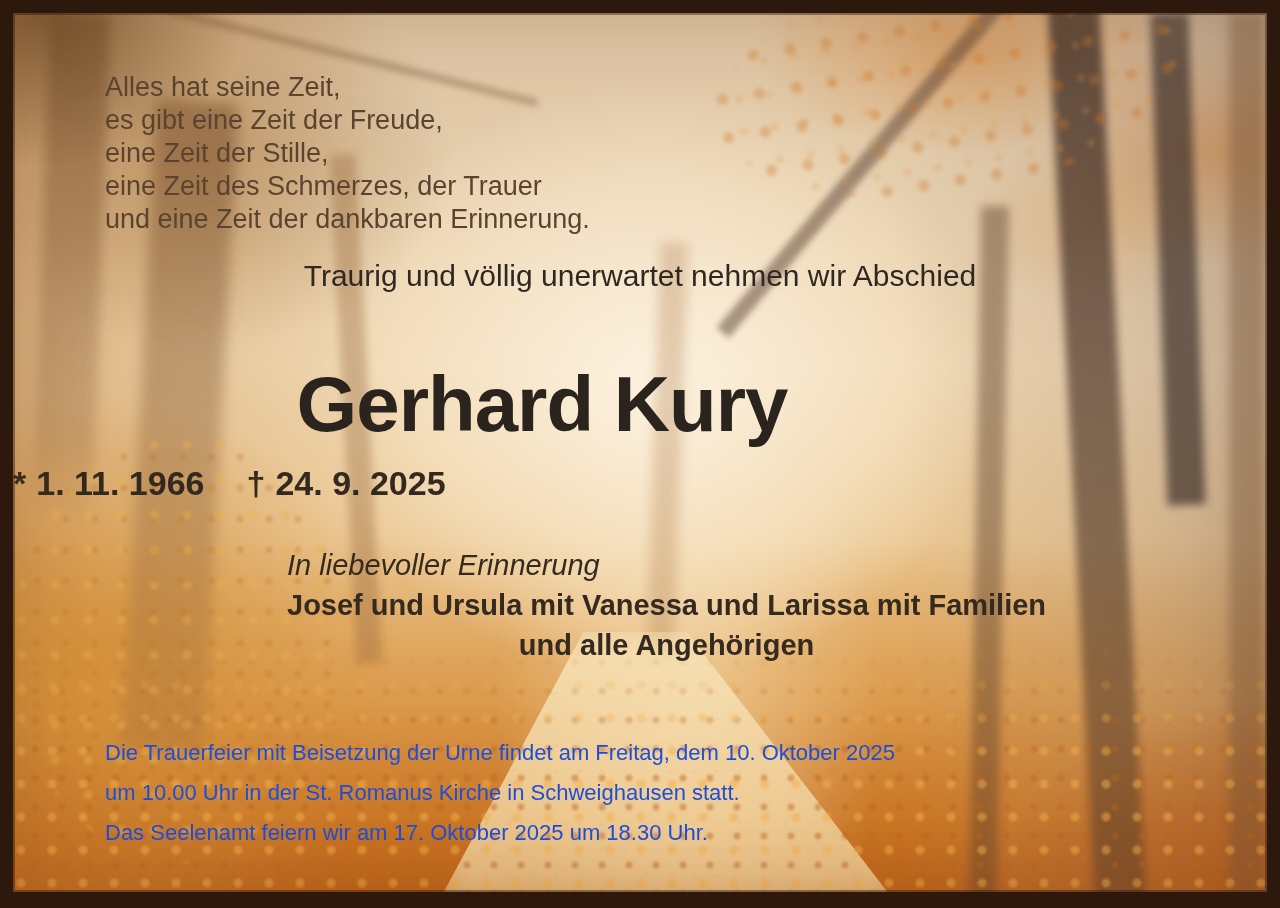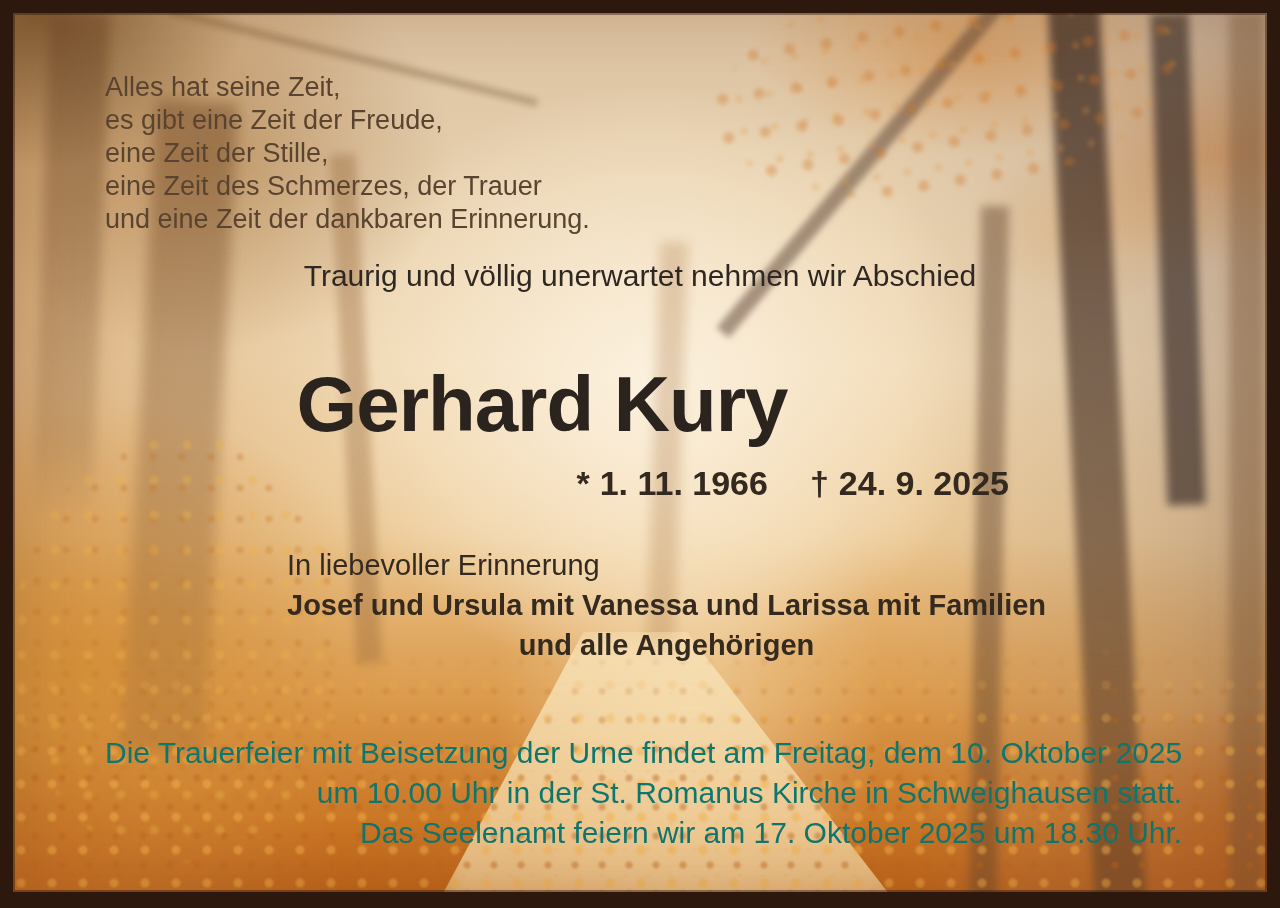--- a/index.html
+++ b/index.html
@@ -117,40 +117,39 @@
     left: 0; top: 348px; width: 1058px;
     margin: 0;
     text-align: center;
     font-size: 78px; line-height: 86px;
     font-weight: bold;
     letter-spacing: -1px;
     color: #2b241e;
   }
   .dates {
     left: 0; top: 450px; width: 996px;
-    text-align: right;
+    text-align: left;
     font-size: 34px; line-height: 40px;
     font-weight: bold;
     color: #33291f;
   }
   .dates .grp { display: inline-block; }
   .dates .grp + .grp { margin-left: 42px; }
   .dates .sym { margin-right: 10px; font-weight: bold; }
   .mourners {
     left: 274px; top: 532px;
     font-size: 29px; line-height: 40px;
     color: #342a1f;
   }
-  .mourners .heading { font-weight: normal; }
+  .mourners .heading { font-weight: normal; font-style: italic; }
   .mourners .bold-line { font-weight: bold; text-align: center; }
   .service {
     left: 92px; top: 720px;
-    font-size: 30px; line-height: 40px;
-    color: #0f766e;
-    text-align: right;
+    font-size: 22px; line-height: 40px;
+    color: #1d4ed8;
   }
 </style>
 </head>
 <body>
 
 <div class="card">
 
   <div class="photo">
     <div class="trunk t-l1"></div>
     <div class="trunk t-l2"></div>

